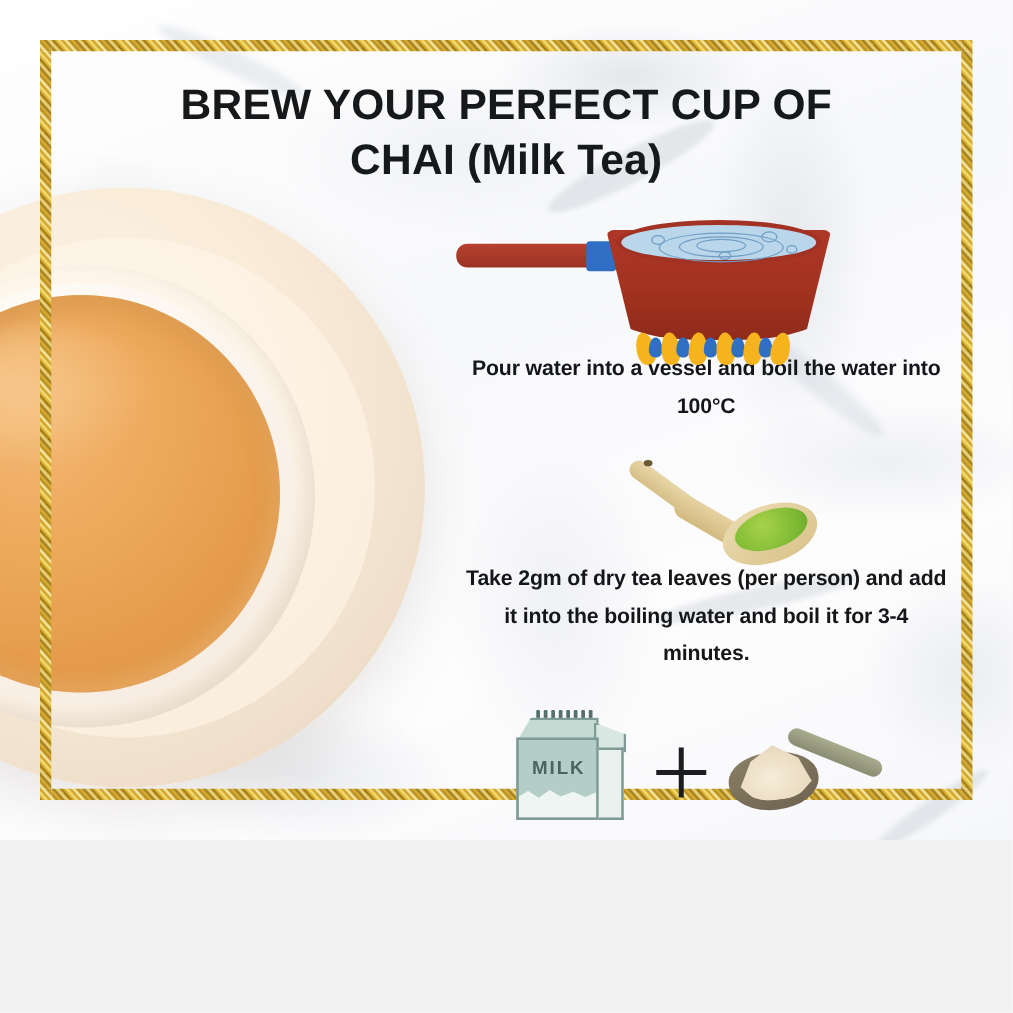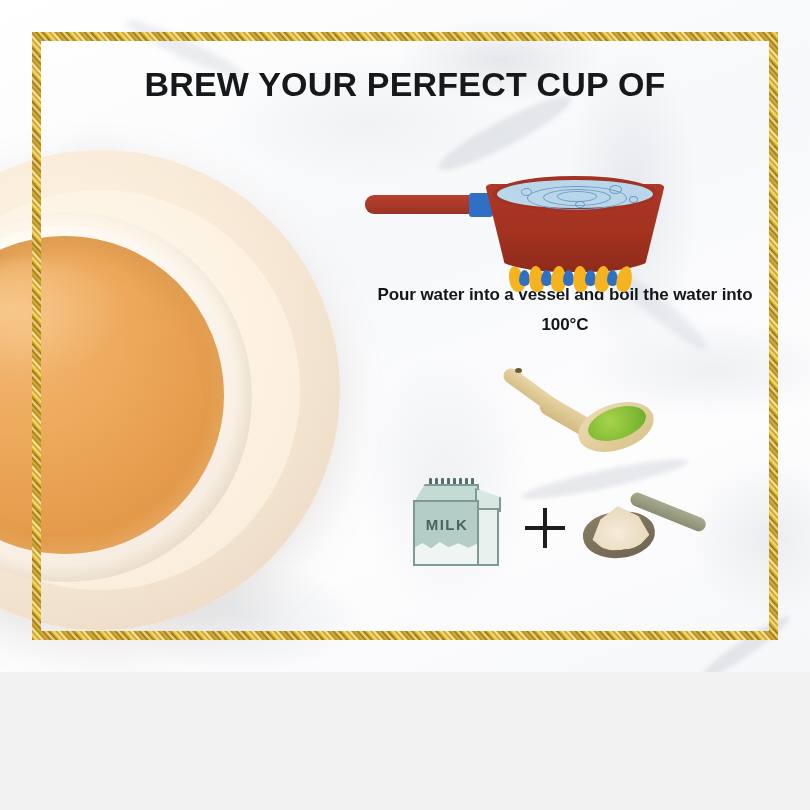--- a/index.html
+++ b/index.html
@@ -241,20 +241,21 @@
     <div class="cup-rim"></div>
     <div class="tea"></div>
     <div class="tea-gloss"></div>
   </div>
 
   <div class="gold-frame"></div>
   <div class="gold-grain"></div>
 
   <div class="title">
     <span>BREW YOUR PERFECT CUP OF</span>
+    <span class="l2">CHAI (Milk Tea)</span>
   </div>
 
   <div class="steps">
 
     <div class="step">
       <div class="step-art art-pot">
         <div class="pot-handle"></div>
         <div class="pot-handle-joint"></div>
         <div class="pot-body"></div>
         <div class="pot-water">
@@ -284,20 +285,21 @@
     </div>
 
     <div class="step" style="margin-top:16px;">
       <div class="step-art art-spoon">
         <div class="wspoon-handle"></div>
         <div class="wspoon-handle2"></div>
         <div class="wspoon-hole"></div>
         <div class="wspoon-bowl"></div>
         <div class="wspoon-leaf"></div>
       </div>
+      <div class="step-text">Take 2gm of dry tea leaves (per person) and add it into the boiling water and boil it for 3-4 minutes.</div>
     </div>
 
     <div class="step" style="margin-top:16px;">
       <div class="step-art art-milk">
         <div class="carton">
           <div class="carton-spout">
             <div class="spout-tick" style="left:0px;"></div>
             <div class="spout-tick" style="left:6px;"></div>
             <div class="spout-tick" style="left:12px;"></div>
             <div class="spout-tick" style="left:18px;"></div>

